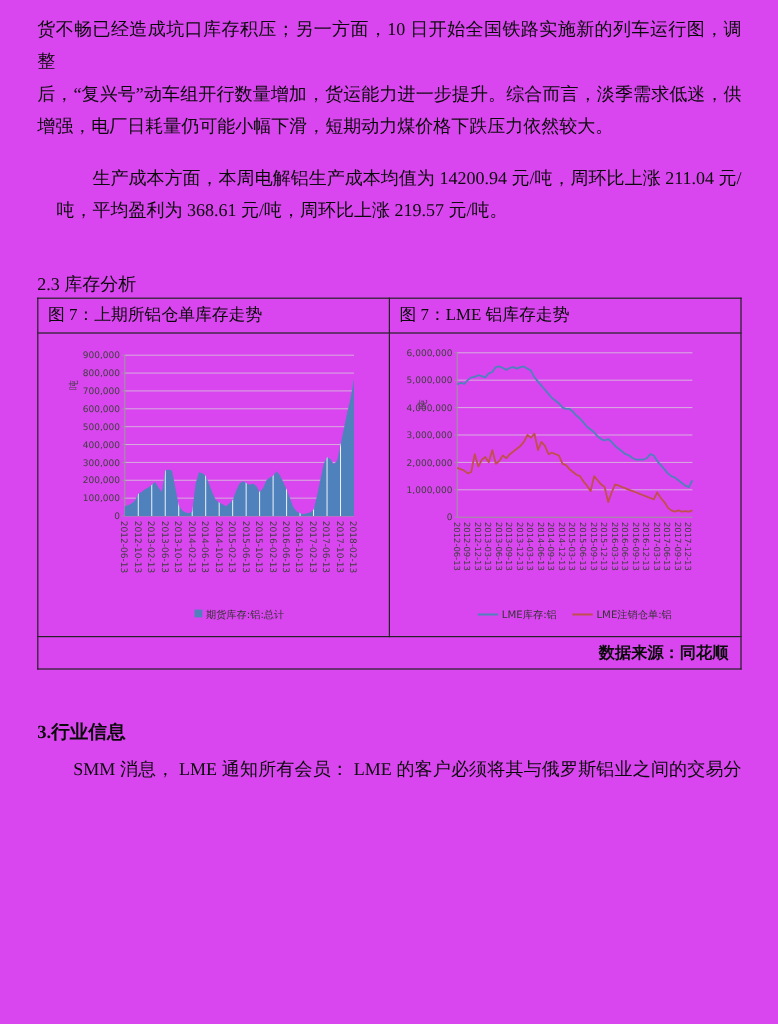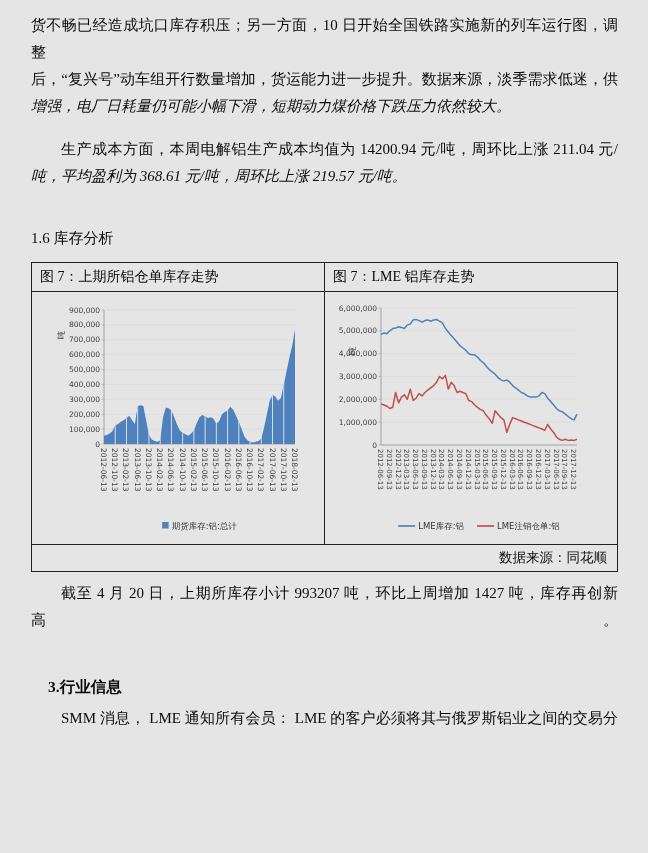--- a/index.html
+++ b/index.html
@@ -1,55 +1,55 @@
 <!DOCTYPE html>
 <html><head>
 <meta charset="utf-8">
 <style>
   html,body{margin:0;padding:0;background:#fff;}
   .page{
-    width:648px;height:853px;overflow:hidden;background:#e5e5e5;
+    width:648px;height:853px;overflow:hidden;background:#d946ef;
     font-family:"Liberation Serif","DejaVu Serif",serif;
     color:#0a0a0a;position:relative;
   }
   .doc{padding:12px 30px 0 31px;}
   .para{line-height:27px;font-size:15px;}
   .para .line{text-align:justify;text-align-last:justify;}
-  .para .line.lastline{text-align-last:left;font-style:italic;}
+  .para .line.lastline{text-align-last:left;}
   .para .line.indent{text-indent:2em;}
-  #p2{margin-top:16px;}
+  #p2{margin-top:16px;margin-left:16px;}
   .sec-heading{margin-top:38px;font-size:15px;line-height:20px;font-weight:normal;}
-  .sec-heading.bold{font-weight:bold;font-size:15.5px;margin-top:42px;line-height:22px;margin-left:17px;}
-  .figtable{border-collapse:collapse;width:100%;margin-top:14px;table-layout:fixed;}
+  .sec-heading.bold{font-weight:bold;font-size:15.5px;margin-top:42px;line-height:22px;}
+  .figtable{border-collapse:collapse;width:100%;margin-top:0;table-layout:fixed;}
   .figtable td{border:1px solid #222;}
   .title-cell{height:28px;padding:0 8px;font-size:14px;vertical-align:middle;}
   .chart-cell{height:252px;vertical-align:top;padding:0;}
-  .source-cell{height:26px;text-align:right;padding:0 10px;font-weight:normal;font-size:13.5px;vertical-align:middle;}
+  .source-cell{height:26px;text-align:right;padding:0 10px;font-weight:bold;font-size:13.5px;vertical-align:middle;}
   #p3{margin-top:8px;}
   #p4{margin-top:6px;line-height:29px;}
   svg.chart{display:block;margin:1px auto 0 auto;font-family:"DejaVu Sans","Liberation Sans",sans-serif;}
 </style>
 </head>
 <body>
 
 <div class="page">
   <div class="doc">
 
     <div class="para" id="p1">
         <div class="line">货不畅已经造成坑口库存积压；另一方面，10 日开始全国铁路实施新的列车运行图，调整</div>
-        <div class="line">后，“复兴号”动车组开行数量增加，货运能力进一步提升。数据来源，淡季需求低迷，供</div>
+        <div class="line">后，“复兴号”动车组开行数量增加，货运能力进一步提升。综合而言，淡季需求低迷，供</div>
         <div class="line lastline">增强，电厂日耗量仍可能小幅下滑，短期动力煤价格下跌压力依然较大。</div>
       </div>
 
     <div class="para" id="p2">
         <div class="line indent">生产成本方面，本周电解铝生产成本均值为 14200.94 元/吨，周环比上涨 211.04 元/</div>
         <div class="line lastline">吨，平均盈利为 368.61 元/吨，周环比上涨 219.57 元/吨。</div>
       </div>
 
-    <div class="sec-heading">1.6 库存分析</div>
+    <div class="sec-heading">2.3 库存分析</div>
 
     <table class="figtable">
       <tbody>
           <tr>
         <td class="title-cell">图 7：上期所铝仓单库存走势</td>
         <td class="title-cell">图 7：LME 铝库存走势</td>
       </tr>
       <tr>
         <td class="chart-cell">
           <svg class="chart" width="290" height="250">
@@ -190,21 +190,20 @@
               </svg>
         </td>
       </tr>
       <tr>
         <td class="source-cell" colspan="2">数据来源：同花顺</td>
       </tr>
     </tbody>
       </table>
 
     <div class="para" id="p3">
-        <div class="line indent">截至 4 月 20 日，上期所库存小计 993207 吨，环比上周增加 1427 吨，库存再创新高。</div>
       </div>
 
     <div class="sec-heading bold">3.行业信息</div>
 
     <div class="para" id="p4">
         <div class="line indent">SMM 消息， LME 通知所有会员： LME 的客户必须将其与俄罗斯铝业之间的交易分</div>
       </div>
 
   </div>
 </div>

